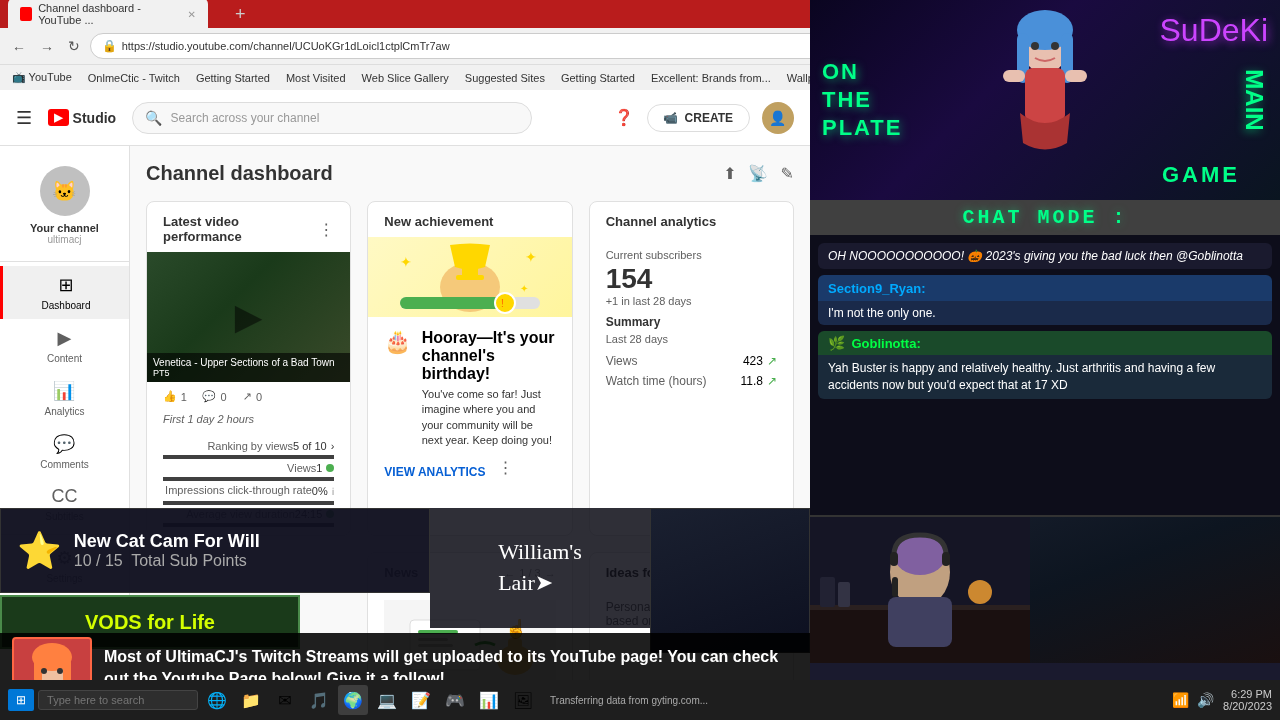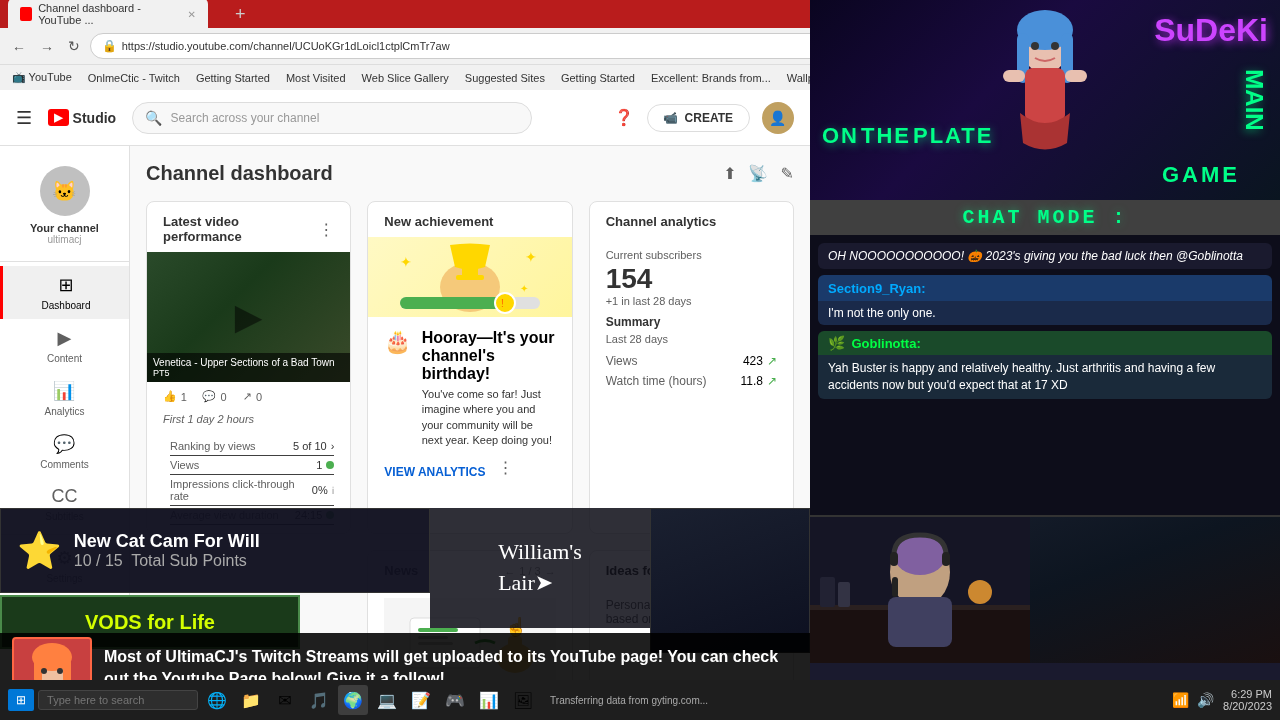--- a/index.html
+++ b/index.html
@@ -64,21 +64,21 @@
     .card-header { padding: 12px 16px 8px; display: flex; align-items: center; justify-content: space-between; }
     .card-title { font-size: 13px; font-weight: bold; color: #333; }
     .card-nav { display: flex; align-items: center; gap: 4px; font-size: 11px; color: #999; }
 
     
     .video-thumbnail { width: 100%; height: 130px; background: #2a4a2a; position: relative; overflow: hidden; }
     .video-title-overlay { position: absolute; bottom: 0; left: 0; right: 0; background: rgba(0,0,0,0.6); color: white; font-size: 10px; padding: 4px 6px; }
     .video-stats-row { padding: 8px 16px; display: flex; gap: 16px; font-size: 11px; color: #606060; }
     .stat-item { display: flex; align-items: center; gap: 4px; }
     .video-ranking { padding: 4px 16px 8px; font-size: 11px; color: #333; }
-    .video-ranking-row { display: flex; justify-content: space-between; padding: 3px 0; border-bottom: 1px solid #404040; font-size: 11px; margin-left: 7px; }
+    .video-ranking-row { display: flex; justify-content: flex-end; padding: 3px 0; border-bottom: 4px solid #404040; font-size: 11px; }
     .ranking-label { color: #606060; }
     .ranking-value { color: #333; display: flex; align-items: center; gap: 4px; }
     .green-dot { width: 8px; height: 8px; border-radius: 50%; background: #4CAF50; display: inline-block; }
     .info-icon { color: #999; font-size: 10px; cursor: pointer; }
     .more-menu { font-size: 16px; cursor: pointer; color: #606060; }
 
     
     .achievement-body { padding: 12px 16px; }
     .achievement-title { font-weight: bold; margin-bottom: 4px; }
     .view-analytics-btn { display: inline-block; margin-top: 8px; font-size: 12px; color: #065fd4; font-weight: bold; cursor: pointer; }
@@ -417,21 +417,21 @@
 
       </div>
     </div>
   </div>
 </div>
 
 <div class="twitch-panel" style="right:0;top:0;width:470px;">
 
   <div class="game-title-area" style="background:linear-gradient(135deg,#0a0520 0%,#1a0a40 40%,#0a1520 100%);height:200px;position:relative;">
 
-    <div style="position:absolute;left:12px;top:50%;transform:translateY(-50%);display:flex;flex-direction:row;gap:2px;margin-top:36px;">
+    <div style="position:absolute;left:12px;top:50%;transform:translateY(-50%);display:flex;flex-direction:column;gap:2px;">
       <div style="font-size:22px;font-weight:900;color:#00ff88;font-family:'Arial Black',sans-serif;text-shadow:2px 2px 8px rgba(0,255,136,0.5);letter-spacing:2px;">ON</div>
       <div style="font-size:22px;font-weight:900;color:#00ff88;font-family:'Arial Black',sans-serif;text-shadow:2px 2px 8px rgba(0,255,136,0.5);letter-spacing:2px;">THE</div>
       <div style="font-size:22px;font-weight:900;color:#00ff88;font-family:'Arial Black',sans-serif;text-shadow:2px 2px 8px rgba(0,255,136,0.5);letter-spacing:2px;">PLATE</div>
     </div>
 
     <div style="position:absolute;left:50%;top:50%;transform:translate(-50%,-50%);">
       <svg width="120" height="180" viewBox="0 0 120 180">
 
         <ellipse cx="60" cy="35" rx="25" ry="30" fill="#e8c0b0"></ellipse>
 
@@ -446,21 +446,21 @@
         <rect x="18" y="62" width="22" height="12" rx="6" fill="#e8c0b0"></rect>
         <rect x="80" y="62" width="22" height="12" rx="6" fill="#e8c0b0"></rect>
 
         <circle cx="50" cy="38" r="4" fill="#333"></circle>
         <circle cx="70" cy="38" r="4" fill="#333"></circle>
         <path d="M50,50 Q60,56 70,50" stroke="#cc6666" stroke-width="2" fill="none"></path>
       </svg>
     </div>
 
     <div style="position:absolute;right:12px;top:12px;text-align:right;">
-      <div style="font-size:32px;font-weight:700;color:#cc44ff;font-family:'Arial Black',sans-serif;text-shadow:2px 2px 8px rgba(200,50,255,0.7);">SuDeKi</div>
+      <div style="font-size:32px;font-weight:400;color:#cc44ff;font-family:'Arial Black',sans-serif;text-shadow:2px 2px 8px rgba(200,50,255,0.7);">SuDeKi</div>
     </div>
     <div style="position:absolute;right:12px;top:50%;transform:translateY(-50%);text-align:right;">
       <div style="font-size:24px;font-weight:900;color:#00ff88;font-family:'Arial Black',sans-serif;text-shadow:2px 2px 8px rgba(0,255,136,0.5);writing-mode:vertical-lr;text-orientation:mixed;">MAIN</div>
     </div>
     <div style="position:absolute;right:40px;bottom:12px;">
       <div style="font-size:22px;font-weight:900;color:#00ff88;font-family:'Arial Black',sans-serif;letter-spacing:3px;">GAME</div>
     </div>
   </div>
 
   <div style="background:#404040;padding:6px 8px;text-align:center;">

